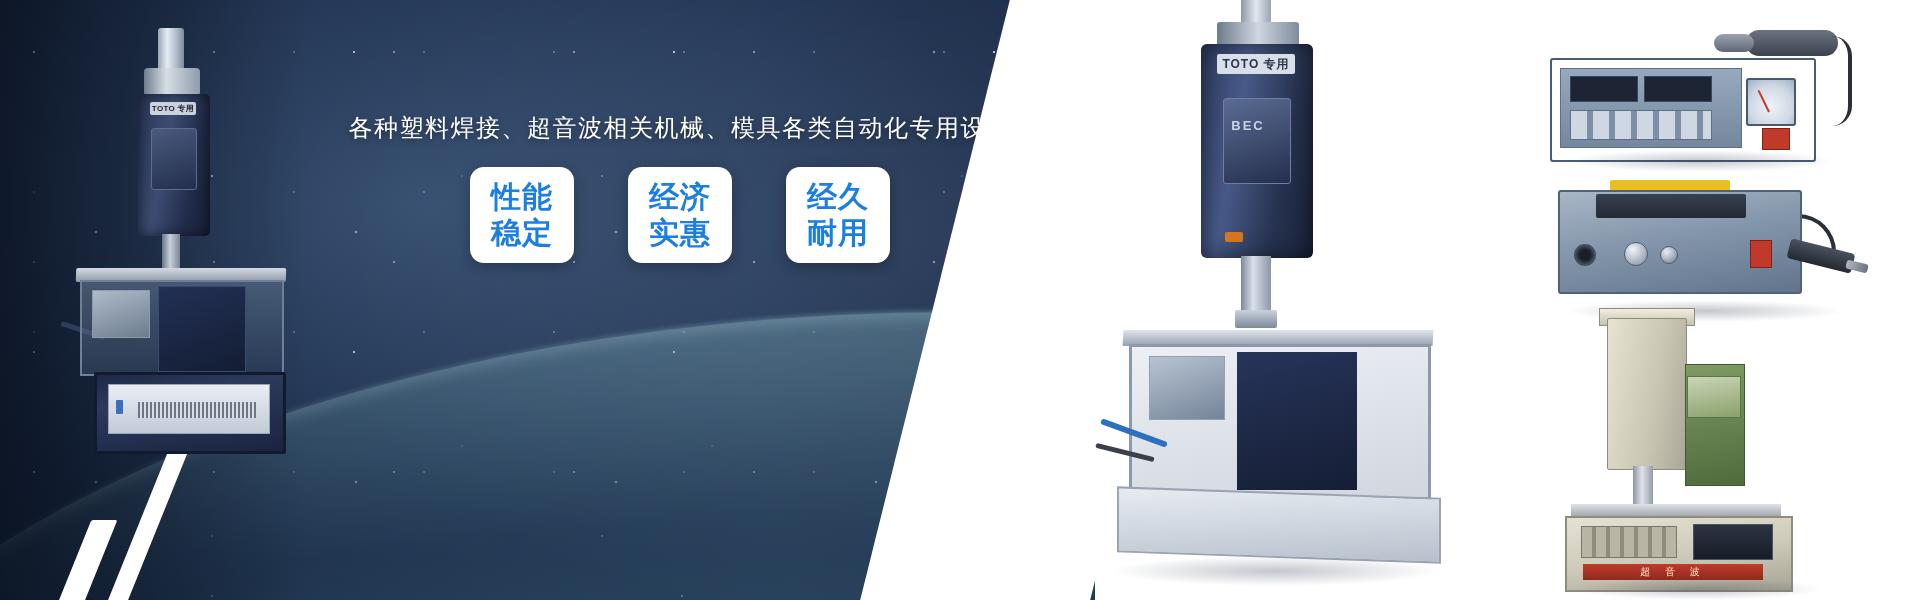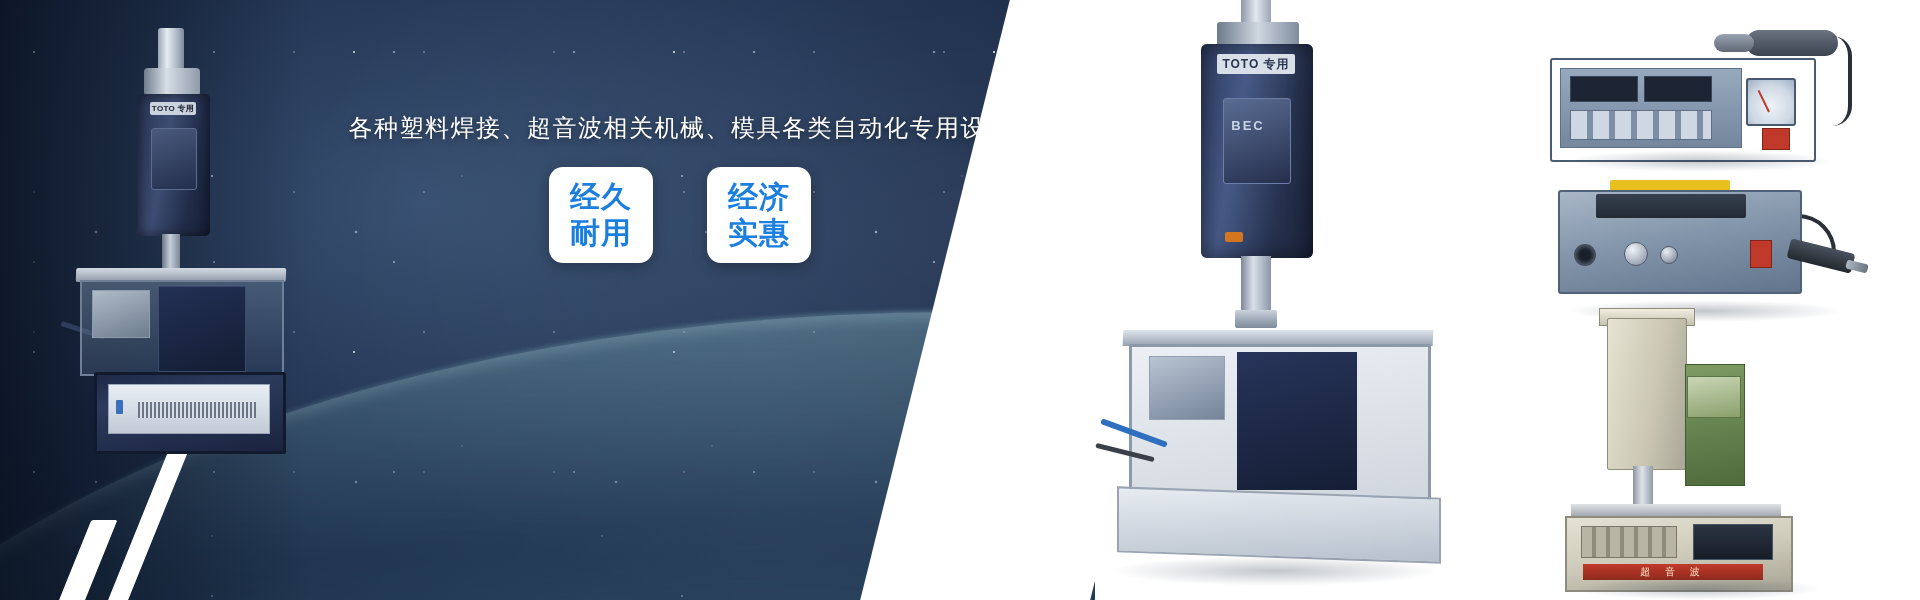--- a/index.html
+++ b/index.html
@@ -402,26 +402,30 @@
     <div class="lp-cabinet-face"></div>
     <div class="lp-vent"></div>
     <div class="lp-led"></div>
   </div>
 
   <div class="center">
     <p class="subhead">各种塑料焊接、超音波相关机械、模具各类自动化专用设备</p>
 
     <div class="badges">
       <div class="badge">
-        <span class="badge-line">经久</span>
-        <span class="badge-line">耐用</span>
+        <span class="badge-line">性能</span>
+        <span class="badge-line">稳定</span>
       </div>
       <div class="badge">
         <span class="badge-line">经济</span>
         <span class="badge-line">实惠</span>
+      </div>
+      <div class="badge">
+        <span class="badge-line">经久</span>
+        <span class="badge-line">耐用</span>
       </div>
     </div>
   </div>
 
   <div class="wedge"></div>
 
   <div class="right-panel">
 
     <div class="rp-machine">
       <div class="rm-top"></div>

